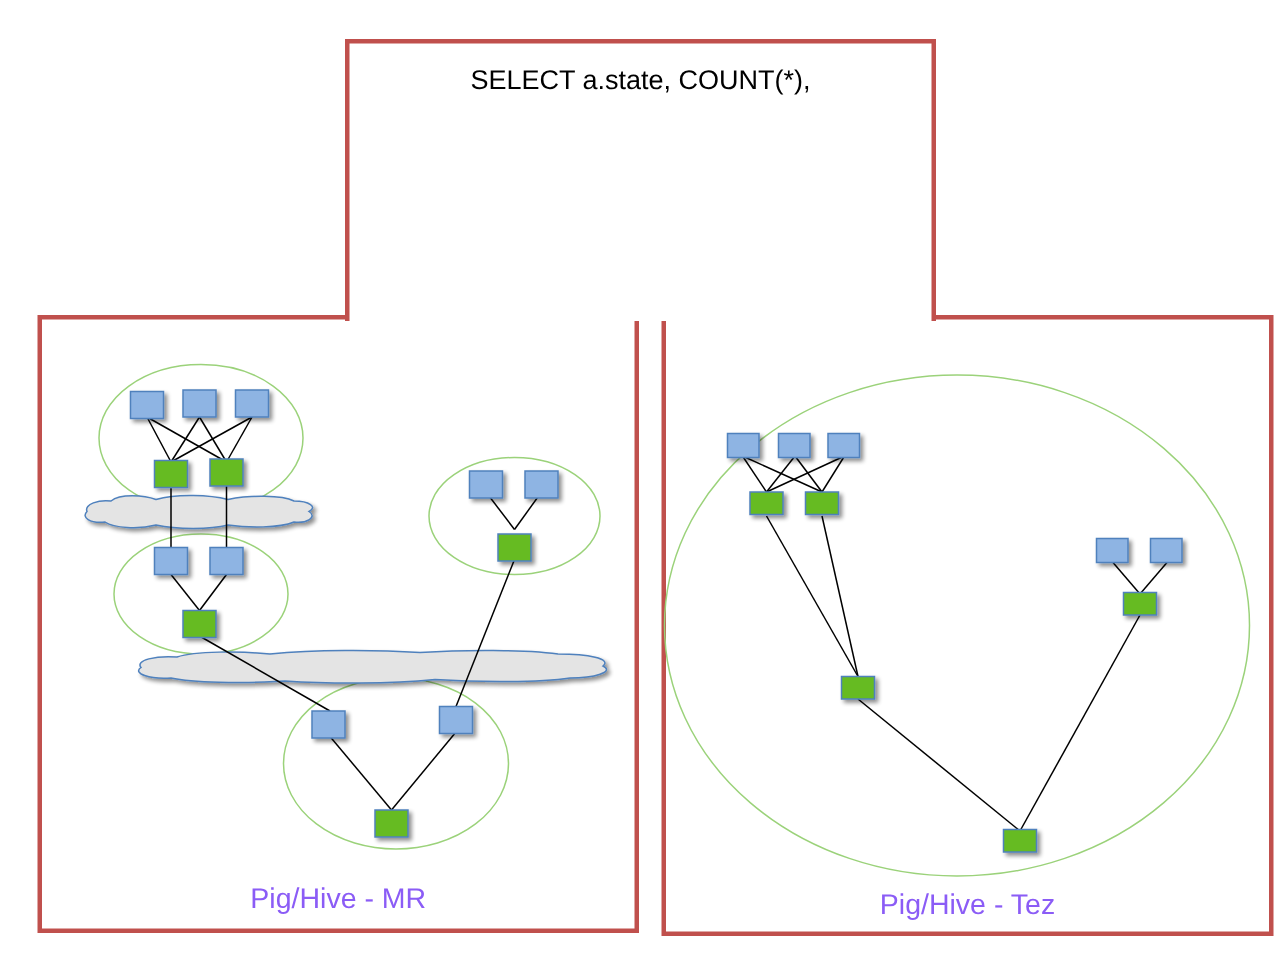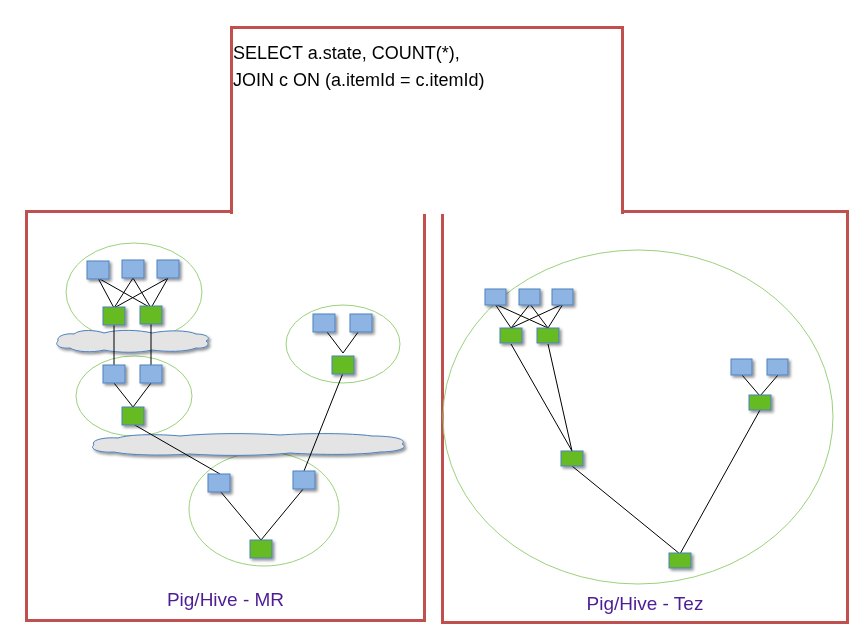--- a/index.html
+++ b/index.html
@@ -1,44 +1,43 @@
 <!DOCTYPE html>
 <html><head>
 <meta charset="utf-8">
 <style>
   html, body { margin: 0; padding: 0; background: #ffffff; }
   body { width: 858px; height: 641px; position: relative; overflow: hidden; font-family: "Liberation Sans", sans-serif; }
   .box { position: absolute; border: 3px solid #c0504d; background: #ffffff; box-sizing: border-box; }
-  #sql-box { left: 230px; top: 26px; width: 394px; height: 188px; z-index: 2; }
+  #sql-box { left: 230px; top: 26px; width: 394px; height: 188px; z-index: 2; text-align: center; }
   #sql-box .line { font-size: 18px; line-height: 26.5px; color: #000; white-space: pre; }
   #sql-lines { padding-top: 11px; }
   #mr-box { left: 25px; top: 210px; width: 401px; height: 412px; z-index: 1; }
   #tez-box { left: 441px; top: 210px; width: 408px; height: 414px; z-index: 1; }
   #sql-box { border-bottom: none; }
-  .caption { position: absolute; font-size: 19px; color: #4c1d95; left: 0; right: 0; text-align: center; }
+  .caption { position: absolute; font-size: 19px; color: #8b5cf6; left: 0; right: 0; text-align: center; }
   #mr-caption { bottom: 8px; }
   #tez-caption { bottom: 6px; margin-top: 26px; }
   svg#diagram { position: absolute; left: 0; top: 0; width: 858px; height: 641px; z-index: 3; pointer-events: none; }
   svg#diagram * { pointer-events: auto; }
 </style>
 </head>
 <body>
 
 <div class="box" id="mr-box">
   <div class="caption" id="mr-caption">Pig/Hive - MR</div>
 </div>
 
 <div class="box" id="tez-box">
   <div class="caption" id="tez-caption">Pig/Hive - Tez</div>
 </div>
 
 <div class="box" id="sql-box">
   <div id="sql-lines">
     <div class="line">SELECT a.state, COUNT(*),</div>
-    <div class="line">JOIN c ON (a.itemId = c.itemId)</div>
   </div>
 </div>
 
 <svg id="diagram" xmlns="http://www.w3.org/2000/svg" viewBox="0 0 858 641">
   <defs>
     <filter id="shadow" x="-30%" y="-30%" width="170%" height="170%">
       <feGaussianBlur in="SourceAlpha" stdDeviation="1.5"></feGaussianBlur>
       <feOffset dx="2" dy="2" result="ob"></feOffset>
       <feComponentTransfer>
           <feFuncA type="linear" slope="0.45"></feFuncA>

